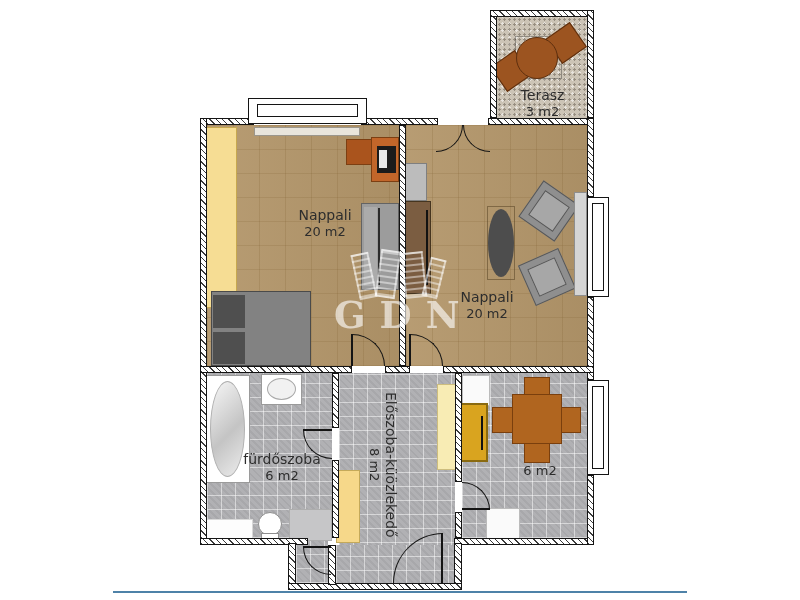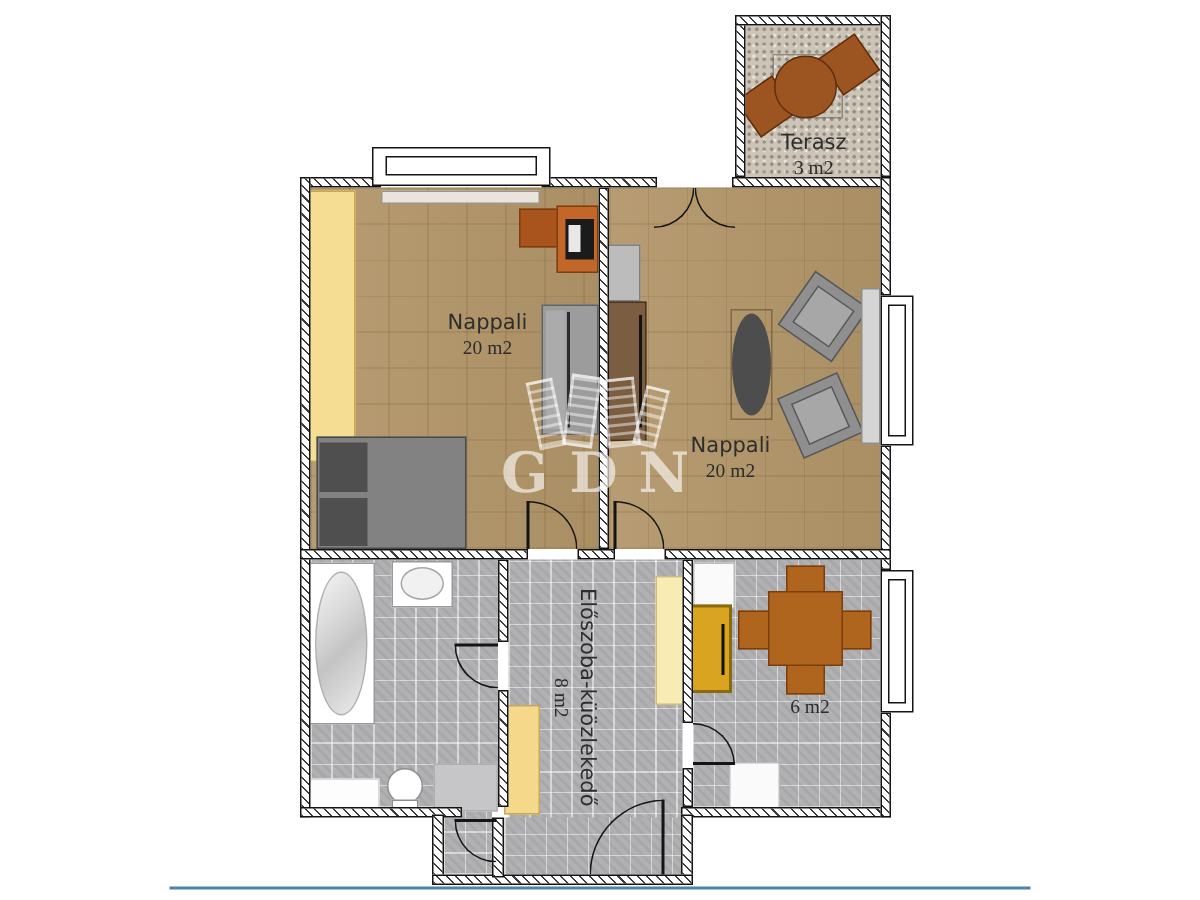--- a/index.html
+++ b/index.html
@@ -29,21 +29,21 @@
   
   .arc{z-index:40;background:transparent;border:0 solid #141414;}
   .arc-tr{border-top-width:1.5px;border-right-width:1.5px;border-radius:0 100% 0 0;}
   .arc-tl{border-top-width:1.5px;border-left-width:1.5px;border-radius:100% 0 0 0;}
   .arc-bl{border-bottom-width:1.5px;border-left-width:1.5px;border-radius:0 0 0 100%;}
   .arc-br{border-bottom-width:1.5px;border-right-width:1.5px;border-radius:0 0 100% 0;}
   .leaf{background:#141414;z-index:41;}
   
   .furn{z-index:10;}
   .room-label{z-index:50;color:#2d2d2d;font-size:14px;line-height:1.3;text-align:center;}
-  .room-label .sub{font-size:13px;font-family:Liberation Serif, serif;}
+  .room-label .sub{font-size:13px;}
   .vlabel{writing-mode:vertical-rl;text-align:center;}
   
   .wm-text{z-index:60;font-family:"DejaVu Serif", serif;font-weight:600;font-size:37px;
            letter-spacing:14px;color:rgba(255,255,255,0.62);z-index:60;}
   .wm-tile{z-index:60;border:2px double rgba(255,255,255,0.55);
            background-image:repeating-linear-gradient(0deg, rgba(255,255,255,0.45) 0 2px, transparent 2px 6px);}
   .footer-line{background:#4e82a8;z-index:5;}
 </style>
 </head>
 <body>
@@ -162,20 +162,24 @@
     <div class="sub">20 m2</div>
   </div>
   <div class="abs room-label" style="left:427px;top:288px;width:120px;">
     <div>Nappali</div>
     <div class="sub">20 m2</div>
   </div>
   <div class="abs room-label" style="left:495px;top:86px;width:95px;">
     <div>Terasz</div>
     <div class="sub">3 m2</div>
   </div>
+  <div class="abs room-label" style="left:222px;top:450px;width:120px;">
+    <div>fürdőszoba</div>
+    <div class="sub">6 m2</div>
+  </div>
   <div class="abs room-label vlabel" style="left:365px;top:385px;height:160px;">
     <div>Előszoba-küözlekedő</div>
     <div class="sub">8 m2</div>
   </div>
   <div class="abs room-label" style="left:465px;top:463px;width:150px;">
     <div class="sub">6 m2</div>
   </div>
 
   <div class="abs wm-tile" style="left:355px;top:253px;width:18px;height:46px;transform:rotate(-12deg);"></div>
   <div class="abs wm-tile" style="left:378px;top:250px;width:20px;height:48px;transform:rotate(8deg);"></div>

